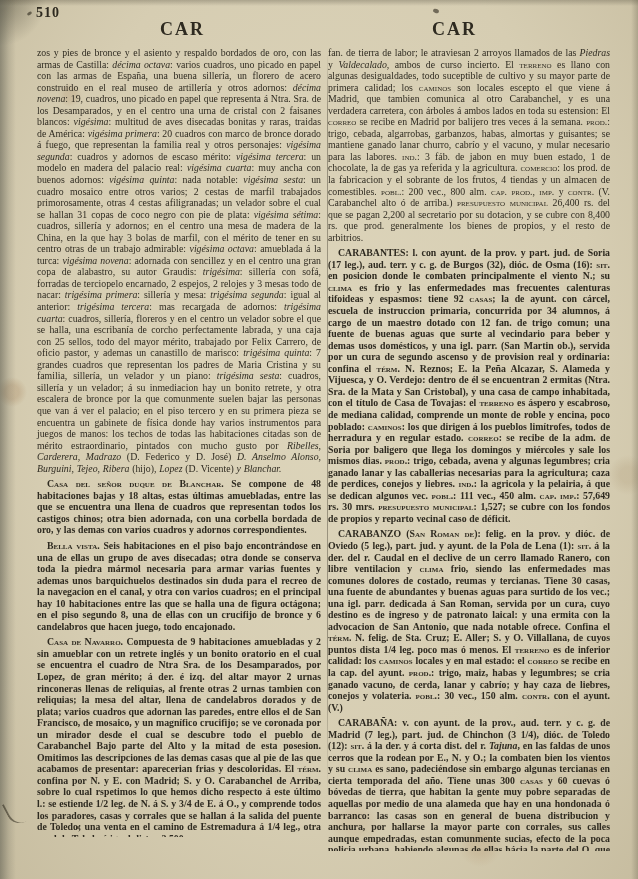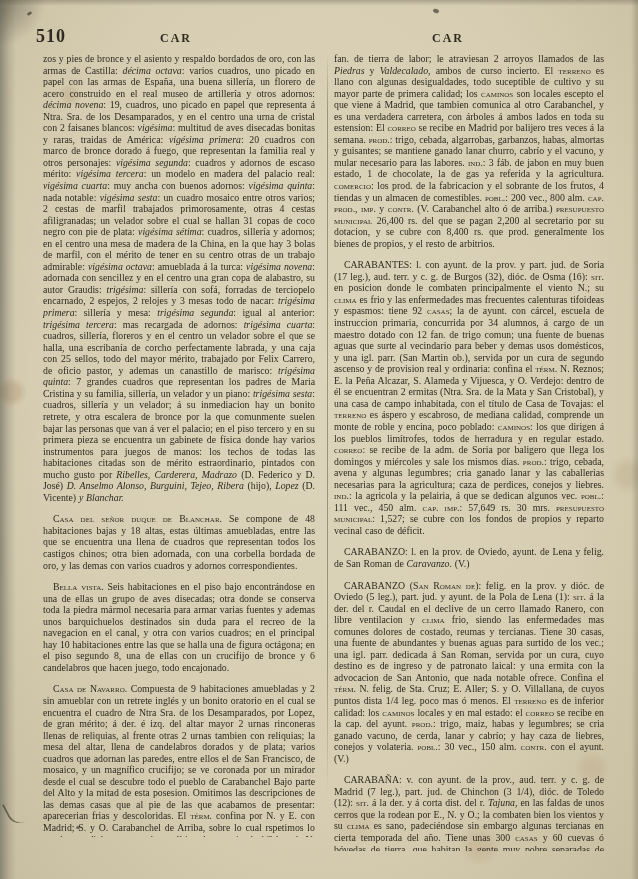--- a/index.html
+++ b/index.html
@@ -20,30 +20,30 @@
       radial-gradient(circle at 628px 475px,rgba(140,110,70,.14) 0 8px, transparent 20px),
       radial-gradient(circle at 0px 0px,    rgba(60,58,45,.38)  0 10px, transparent 46px),
       radial-gradient(ellipse at 50% 42%, #ddd5bb 0%, #d6cdb2 62%, #c7bda0 100%);
   }
   .gutter{position:absolute;left:0;top:0;width:16px;height:879px;
     background:linear-gradient(90deg, rgba(88,88,76,.55), rgba(88,88,76,.18) 55%, rgba(0,0,0,0));}
   .edge-top{position:absolute;left:0;top:0;width:638px;height:6px;
     background:linear-gradient(180deg, rgba(70,65,50,.30), rgba(0,0,0,0));}
   .edge-right{position:absolute;right:0;top:0;width:7px;height:879px;
     background:linear-gradient(270deg, rgba(95,88,70,.30), rgba(0,0,0,0));}
-  .pagenum{position:absolute;left:36px;top:26px;font-weight:bold;font-size:18px;letter-spacing:1px;}
-  .rh{position:absolute;top:31px;font-weight:bold;font-size:12px;letter-spacing:2px;}
+  .pagenum{position:absolute;left:36px;top:5px;font-weight:bold;font-size:14px;letter-spacing:1px;}
+  .rh{position:absolute;top:19px;font-weight:bold;font-size:18px;letter-spacing:2px;}
   .rh-left{left:160px;}
   .rh-right{left:432px;}
   .col{position:absolute;top:43px;text-align:justify;font-size:9.8px;line-height:11.55px;
     overflow:hidden;word-spacing:.3px;}
   .col-left{left:33px;width:292px;height:794px;}
   .col-right{left:324px;width:290px;height:808px;}
-  .para{margin:10px;}
-  .indent{text-indent:10px;}
+  .para{margin:4px;}
+  .indent{text-indent:10px;font-weight:bold;}
   .sc{font-variant-caps:small-caps;}
   .colrule{position:absolute;left:327px;top:52px;width:1px;height:742px;opacity:.45;
     background:linear-gradient(180deg, rgba(0,0,0,0), #4a4436 8%, #4a4436 82%, rgba(0,0,0,0));}
   .inkmark{position:absolute;left:7px;top:800px;width:13px;height:26px;
     border-left:2px solid rgba(45,40,28,.55);border-radius:0 0 0 14px;transform:rotate(-28deg);}
   .speck{position:absolute;border-radius:50%;background:rgba(45,40,28,.6);}
   .speck-a{left:76px;top:826px;width:4px;height:3px;}
   .speck-b{left:433px;top:9px;width:6px;height:4px;transform:rotate(20deg);}
   .speck-c{left:27px;top:12px;width:5px;height:3px;transform:rotate(-30deg);}
 </style>
@@ -65,21 +65,20 @@
     <section class="col col-left" id="col-left">
         <p class="para">zos y pies de bronce y el asiento y respaldo bordados de oro, con las armas de Castilla: <i>décima octava</i>: varios cuadros, uno picado en papel con las armas de España, una buena sillería, un florero de acero construido en el real museo de artillería y otros adornos: <i>décima novena</i>: 19, cuadros, uno picado en papel que representa á Ntra. Sra. de los Desamparados, y en el centro una urna de cristal con 2 faisanes blancos: <i>vigésima</i>: multitud de aves disecadas bonitas y raras, traidas de América: <i>vigésima primera</i>: 20 cuadros con marco de bronce dorado á fuego, que representan la familia real y otros personajes: <i>vigésima segunda</i>: cuadros y adornos de escaso mérito: <i>vigésima tercera</i>: un modelo en madera del palacio real: <i>vigésima cuarta</i>: muy ancha con buenos adornos: <i>vigésima quinta</i>: nada notable: <i>vigésima sesta</i>: un cuadro mosaico entre otros varios; 2 cestas de marfil trabajados primorosamente, otras 4 cestas afiligranadas; un velador sobre el cual se hallan 31 copas de coco negro con pie de plata: <i>vigésima sétima</i>: cuadros, sillería y adornos; en el centro una mesa de madera de la China, en la que hay 3 bolas de marfil, con el mérito de tener en su centro otras de un trabajo admirable: <i>vigésima octava</i>: amueblada á la turca: <i>vigésima novena</i>: adornada con sencillez y en el centro una gran copa de alabastro, su autor Graudis: <i>trigésima</i>: sillería con sofá, forradas de terciopelo encarnado, 2 espejos, 2 relojes y 3 mesas todo de nacar: <i>trigésima primera</i>: sillería y mesa: <i>trigésima segunda</i>: igual al anterior: <i>trigésima tercera</i>: mas recargada de adornos: <i>trigésima cuarta</i>: cuadros, sillería, floreros y en el centro un velador sobre el que se halla, una escribanía de corcho perfectamente labrada, y una caja con 25 sellos, todo del mayor mérito, trabajado por Felix Carrero, de oficio pastor, y ademas un canastillo de marisco: <i>trigésima quinta</i>: 7 grandes cuadros que representan los padres de Maria Cristina y su familia, sillería, un velador y un piano: <i>trigésima sesta</i>: cuadros, sillería y un velador; á su inmediacion hay un bonito retrete, y otra escalera de bronce por la que comunmente suelen bajar las personas que van á ver el palacio; en el piso tercero y en su primera pieza se encuentra un gabinete de física donde hay varios instrumentos para juegos de manos: los techos de todas las habitaciones citadas son de mérito estraordinario, pintados con mucho gusto por <i>Ribelles, Carderera, Madrazo</i> (D. Federico y D. José) <i>D. Anselmo Alonso, Burguini, Tejeo, Ribera</i> (hijo), <i>Lopez</i> (D. Vicente) <i>y Blanchar.</i></p>
         <p class="para indent"><span class="sc">Casa del señor duque de Blanchar.</span> Se compone de 48 habitaciones bajas y 18 altas, estas últimas amuebladas, entre las que se encuentra una llena de cuadros que representan todos los castigos chinos; otra bien adornada, con una corbella bordada de oro, y las demas con varios cuadros y adornos correspondientes.</p>
         <p class="para indent"><span class="sc">Bella vista.</span> Seis habitaciones en el piso bajo encontrándose en una de ellas un grupo de aves disecadas; otra donde se conserva toda la piedra mármol necesaria para armar varias fuentes y ademas unos barquichuelos destinados sin duda para el recreo de la navegacion en el canal, y otra con varios cuadros; en el principal hay 10 habitaciones entre las que se halla una de figura octágona; en el piso segundo 8, una de ellas con un crucifijo de bronce y 6 candelabros que hacen juego, todo encajonado.</p>
         <p class="para indent"><span class="sc">Casa de Navarro.</span> Compuesta de 9 habitaciones amuebladas y 2 sin amueblar con un retrete inglés y un bonito oratorio en el cual se encuentra el cuadro de Ntra Sra. de los Desamparados, por Lopez, de gran mérito; á der. é izq. del altar mayor 2 urnas rinconeras llenas de reliquias, al frente otras 2 urnas tambien con reliquias; la mesa del altar, llena de candelabros dorados y de plata; varios cuadros que adornan las paredes, entre ellos el de San Francisco, de mosaico, y un magnífico crucifijo; se ve coronada por un mirador desde el cual se descubre todo el pueblo de Carabanchel Bajo parte del Alto y la mitad de esta posesion. Omitimos las descripciones de las demas casas que al pie de las que acabamos de presentar: aparecerian frias y descoloridas. El <span class="sc">térm.</span> confina por N. y E. con Madrid; S. y O. Carabanchel de Arriba, sobre lo cual rspetimos lo que hemos dicho respecto á este último l.: se estiende 1/2 leg. de N. á S. y 3/4 de E. á O., y comprende todos los paradores, casas y corrales que se hallan á la salida del puente de Toledo; una venta en el camino de Estremadura á 1/4 leg., otra en el de Toledo á igual dist. y 2,500</p>
       </section>
     <div class="colrule"></div>
     <section class="col col-right" id="col-right">
         <p class="para">fan. de tierra de labor; le atraviesan 2 arroyos llamados de las <i>Piedras</i> y <i>Valdecalado</i>, ambos de curso incierto. El <span class="sc">terreno</span> es llano con algunas desigualdades, todo suceptible de cultivo y su mayor parte de primera calidad; los <span class="sc">caminos</span> son locales escepto el que viene á Madrid, que tambien comunica al otro Carabanchel, y es una verdadera carretera, con árboles á ambos lados en toda su estension: El <span class="sc">correo</span> se recibe en Madrid por balijero tres veces á la semana. <span class="sc">prod.</span>: trigo, cebada, algarrobas, garbanzos, habas, almortas y guisantes; se mantiene ganado lanar churro, cabrío y el vacuno, y mular necesario para las labores. <span class="sc">ind.</span>: 3 fáb. de jabon en muy buen estado, 1 de chocolate, la de gas ya referida y la agricultura. <span class="sc">comercio</span>: los prod. de la fabricacion y el sobrante de los frutos, 4 tiendas y un almacen de comestibles. <span class="sc">pobl.</span>: 200 vec., 800 alm. <span class="sc">cap. prod., imp.</span> y <span class="sc">contr.</span> (V. Carabanchel alto ó de arriba.) <span class="sc">presupuesto municipal</span> 26,400 rs. del que se pagan 2,200 al secretario por su dotacion, y se cubre con 8,400 rs. que prod. generalmente los bienes de propios, y el resto de arbitrios.</p>
         <p class="para indent">CARABANTES: l. con ayunt. de la prov. y part. jud. de Soria (17 leg.), aud. terr. y c. g. de Burgos (32), dióc. de Osma (16): <span class="sc">sit.</span> en posicion donde le combaten principalmente el viento N.; su <span class="sc">clima</span> es frio y las enfermedades mas frecuentes calenturas tifoideas y espasmos: tiene 92 <span class="sc">casas</span>; la de ayunt. con cárcel, escuela de instruccion primaria, concurrida por 34 alumnos, á cargo de un maestro dotado con 12 fan. de trigo comun; una fuente de buenas aguas que surte al vecindario para beber y demas usos domésticos, y una igl. parr. (San Martin ob.), servida por un cura de segundo ascenso y de provision real y ordinaria: confina el <span class="sc">térm.</span> N. Reznos; E. la Peña Alcazar, S. Alameda y Vijuesca, y O. Verdejo: dentro de él se encuentran 2 ermitas (Ntra. Sra. de la Mata y San Cristobal), y una casa de campo inhabitada, con el título de Casa de Tovajas: el <span class="sc">terreno</span> es áspero y escabroso, de mediana calidad, comprende un monte de roble y encina, poco poblado: <span class="sc">caminos</span>: los que dirigen á los pueblos limítrofes, todos de herradura y en regular estado. <span class="sc">correo</span>: se recibe de la adm. de Soria por baligero que llega los domingos y miércoles y sale los mismos dias. <span class="sc">prod.</span>: trigo, cebada, avena y algunas legumbres; cria ganado lanar y las caballerias necesarias para la agricultura; caza de perdices, conejos y liebres. <span class="sc">ind.</span>: la agricola y la pelairia, á que se dedican algunos vec. <span class="sc">pobl.</span>: 111 vec., 450 alm. <span class="sc">cap. imp.</span>: 57,649 rs. 30 mrs. <span class="sc">presupuesto municipal</span>: 1,527; se cubre con los fondos de propios y reparto vecinal caso de déficit.</p>
-        <p class="para indent">CARABANZO: l. en la prov. de Oviedo, ayunt. de Lena y felig. de San Roman de <i>Caravanzo</i>. (V.)</p>
         <p class="para indent">CARABANZO (<span class="sc">San Roman de</span>): felig. en la prov. y dióc. de Oviedo (5 leg.), part. jud. y ayunt. de la Pola de Lena (1): <span class="sc">sit.</span> á la der. del r. Caudal en el declive de un cerro llamado Ranero, con libre ventilacion y <span class="sc">clima</span> frio, siendo las enfermedades mas comunes dolores de costado, reumas y tercianas. Tiene 30 casas, una fuente de abundantes y buenas aguas para surtido de los vec.; una igl. parr. dedicada á San Roman, servida por un cura, cuyo destino es de ingreso y de patronato laical: y una ermita con la advocacion de San Antonio, que nada notable ofrece. Confina el <span class="sc">térm.</span> N. felig. de Sta. Cruz; E. Aller; S. y O. Villallana, de cuyos puntos dista 1/4 leg. poco mas ó menos. El <span class="sc">terreno</span> es de inferior calidad: los <span class="sc">caminos</span> locales y en mal estado: el <span class="sc">correo</span> se recibe en la cap. del ayunt. <span class="sc">prod.</span>: trigo, maiz, habas y legumbres; se cria ganado vacuno, de cerda, lanar y cabrío; y hay caza de liebres, conejos y volateria. <span class="sc">pobl.</span>: 30 vec., 150 alm. <span class="sc">contr.</span> con el ayunt. (V.)</p>
         <p class="para indent">CARABAÑA: v. con ayunt. de la prov., aud. terr. y c. g. de Madrid (7 leg.), part. jud. de Chinchon (3 1/4), dióc. de Toledo (12): <span class="sc">sit.</span> á la der. y á corta dist. del r. <i>Tajuna</i>, en las faldas de unos cerros que la rodean por E., N. y O.; la combaten bien los vientos y su <span class="sc">clima</span> es sano, padeciéndose sin embargo algunas tercianas en cierta temporada del año. Tiene unas 300 <span class="sc">casas</span> y 60 cuevas ó bóvedas de tierra, que habitan la gente muy pobre separadas de aquellas por medio de una alameda que hay en una hondonada ó barranco: las casas son en general de buena distribucion y anchura, por hallarse la mayor parte con corrales, sus calles aunque empedradas, estan comunmente sucias, efecto de la poca policia urbana, habiendo algunas de ellas hácia la parte del O. que se elevan estraordinariamente y dominan á las otras, desde cuya cúspide se</p>
       </section>
   </main>
 
   <div class="inkmark"></div>
   <div class="speck speck-a"></div>
   <div class="speck speck-b"></div>
   <div class="speck speck-c"></div>
 </div>

